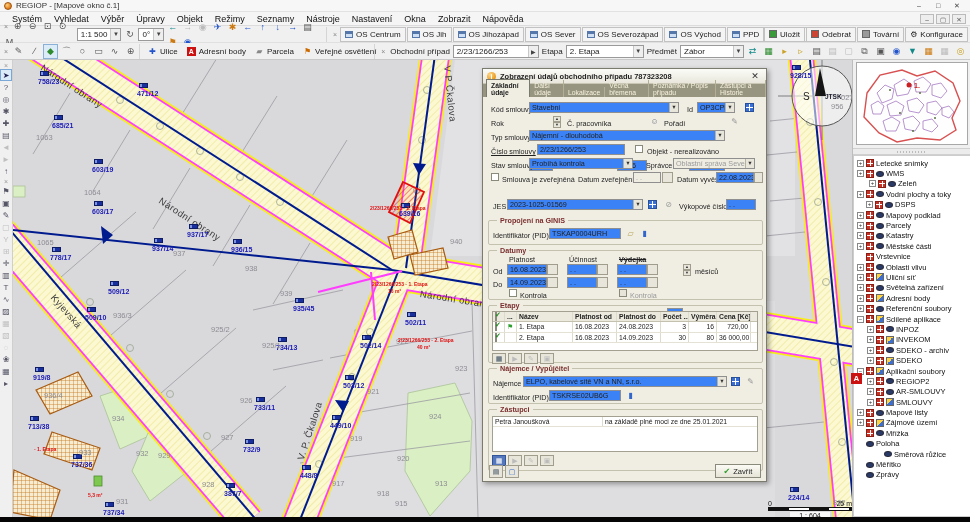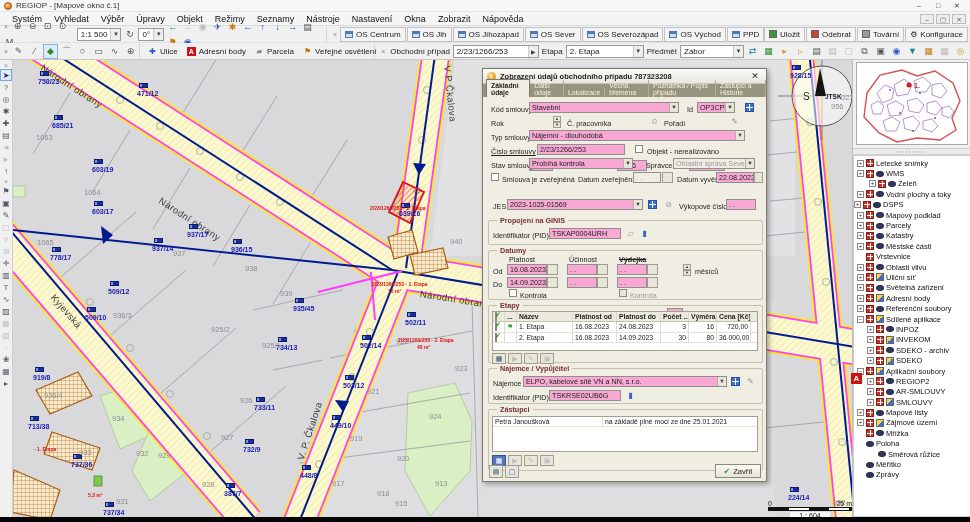--- a/index.html
+++ b/index.html
@@ -88,21 +88,21 @@
   #dlg-title{position:absolute;left:0;top:0;width:100%;height:15px;background:linear-gradient(#fbfbf8,#e9e7dc);border-bottom:1px solid #c9c6b6;display:flex;align-items:center;gap:4px;padding:0 4px;}
   #dlg-title .info{width:9px;height:9px;border-radius:50%;background:radial-gradient(circle at 35% 30%,#ffd78a,#e8930f 75%);color:#fff;font-size:7px;font-weight:bold;text-align:center;line-height:9px;}
   #dlg-title .txt{font-size:7.5px;font-weight:bold;color:#222;}
   #dlg-title .x{margin-left:auto;font-size:9px;color:#333;width:14px;text-align:center;}
   #dlg-tabs{position:absolute;left:0;top:15px;width:100%;height:13px;background:#97947f;display:flex;align-items:flex-end;padding-left:3px;}
   .dtab{font-size:6.8px;color:#f7f3de;padding:2px 4px 1px;border-right:1px solid #b3af97;}
   .dtab.active{background:#f0eee3;color:#222;border:1px solid #7a7a6e;border-bottom:none;font-weight:bold;}
   .dl{position:absolute;font-size:7.2px;color:#222;white-space:nowrap;}
   .dl.u{text-decoration:underline;}
   .dl.strike{text-decoration:line-through;font-weight:bold;}
-  .inp{position:absolute;height:11px;background:#f9a8d4;border:1px solid #8f8f8f;font-size:7.2px;line-height:9px;padding:0 2px;white-space:nowrap;overflow:hidden;}
+  .inp{position:absolute;height:11px;background:#3b82f6;border:1px solid #8f8f8f;font-size:7.2px;line-height:9px;padding:0 2px;white-space:nowrap;overflow:hidden;}
   .inp.dis{background:#efede2;color:#999;}
   .inp.num{text-align:left;margin-top:44px;}
   .inp .dd{position:absolute;right:0;top:0;width:9px;height:100%;background:#e8e6da;border-left:1px solid #b5b2a2;font-size:5.5px;text-align:center;line-height:9px;color:#333;}
   .dbtn{position:absolute;width:11px;height:11px;background:#e8e6da;border:1px solid #a09d8c;font-size:7px;display:flex;align-items:center;justify-content:center;color:#445;}
   .dbtn.cal{background:#e8e6da repeating-linear-gradient(0deg,transparent 0 2px,#b0ad9c 2px 3px),repeating-linear-gradient(90deg,transparent 0 2px,#b0ad9c 2px 3px);background-size:7px 7px;background-position:2px 3px;background-repeat:no-repeat;}
   .spin{position:absolute;width:8px;height:11px;display:flex;flex-direction:column;}
   .spin span{flex:1;border:1px solid #a09d8c;background:#e8e6da;font-size:4px;line-height:4px;text-align:center;color:#333;}
   .cb{position:absolute;width:8px;height:8px;border:1px solid #8a8a7a;background:#fff;}
   .cb.dis{background:#e7e5da;}
   .grp{position:absolute;border:1px solid #c4c1af;border-radius:2px;}
@@ -609,21 +609,21 @@
         <span class="tic tic-red"></span>
         <span class="tic tic-eye"></span>
         <span class="tlb">Zeleň</span>
       </div>
       <div class="tree-row" style="padding-left: 3px;">
         <span class="exp">+</span>
         <span class="tic tic-red"></span>
         <span class="tic tic-eye"></span>
         <span class="tlb">Vodní plochy a toky</span>
       </div>
-      <div class="tree-row" style="padding-left: 0;">
+      <div class="tree-row" style="padding-left: 12px;">
         <span class="exp">+</span>
         <span class="tic tic-red"></span>
         <span class="tic tic-eye"></span>
         <span class="tlb">DSPS</span>
       </div>
       <div class="tree-row" style="padding-left: 3px;">
         <span class="exp">+</span>
         <span class="tic tic-red"></span>
         <span class="tic tic-eye"></span>
         <span class="tlb">Mapový podklad</span>
@@ -751,21 +751,21 @@
         <span class="exp-sp"></span>
         <span class="tic tic-red"></span>
         <span class="tic tic-eye"></span>
         <span class="tlb">Mřížka</span>
       </div>
       <div class="tree-row" style="padding-left: 3px;">
         <span class="exp-sp"></span>
         <span class="tic tic-eye"></span>
         <span class="tlb">Poloha</span>
       </div>
-      <div class="tree-row" style="padding-left: 15px;">
+      <div class="tree-row" style="padding-left: 21px;">
         <span class="exp-sp"></span>
         <span class="tic tic-eye"></span>
         <span class="tlb">Směrová růžice</span>
       </div>
       <div class="tree-row" style="padding-left: 3px;">
         <span class="exp-sp"></span>
         <span class="tic tic-eye"></span>
         <span class="tlb">Měřítko</span>
       </div>
       <div class="tree-row" style="padding-left: 3px;">
@@ -804,21 +804,21 @@
       <span>▼</span>
     </span>
   <span class="dl" style="left:84px;top:50px;">Č. pracovníka</span>
   <div class="inp num" style="left:134px;top:47px;width:30px;"><span>1266</span></div>
   <span class="dico" style="left:166px;top:47px;color:#778;">☺</span>
   <span class="dl" style="left:181px;top:50px;">Pořadí</span>
   <div class="inp num" style="left:206px;top:47px;width:36px;"><span>253</span></div>
   <span class="dico" style="left:246px;top:47px;color:#999;">✎</span>
 
   <span class="dl" style="left:8px;top:64px;">Typ smlouvy</span>
-  <div class="inp" style="left:46px;top:61px;width:216px;"><span>Nájemní - dlouhodobá</span><span class="dd">▼</span></div>
+  <div class="inp" style="left:46px;top:61px;width:196px;"><span>Nájemní - dlouhodobá</span><span class="dd">▼</span></div>
 
   <span class="dl u" style="left:8px;top:78px;">Číslo smlouvy</span>
   <div class="inp" style="left:54px;top:75px;width:88px;"><span>2/23/1266/253</span></div>
   <span class="cb" style="left:152px;top:76px;"></span>
   <span class="dl" style="left:164px;top:78px;">Objekt - nerealizováno</span>
 
   <span class="dl" style="left:8px;top:92px;">Stav smlouvy</span>
   <div class="inp" style="left:46px;top:89px;width:104px;"><span>Probíhá kontrola</span><span class="dd">▼</span></div>
   <span class="dl" style="left:163px;top:92px;">Správce</span>
   <div class="inp dis" style="left:190px;top:89px;width:82px;"><span>Oblastní správa Severozápad</span><span class="dd">▼</span></div>

